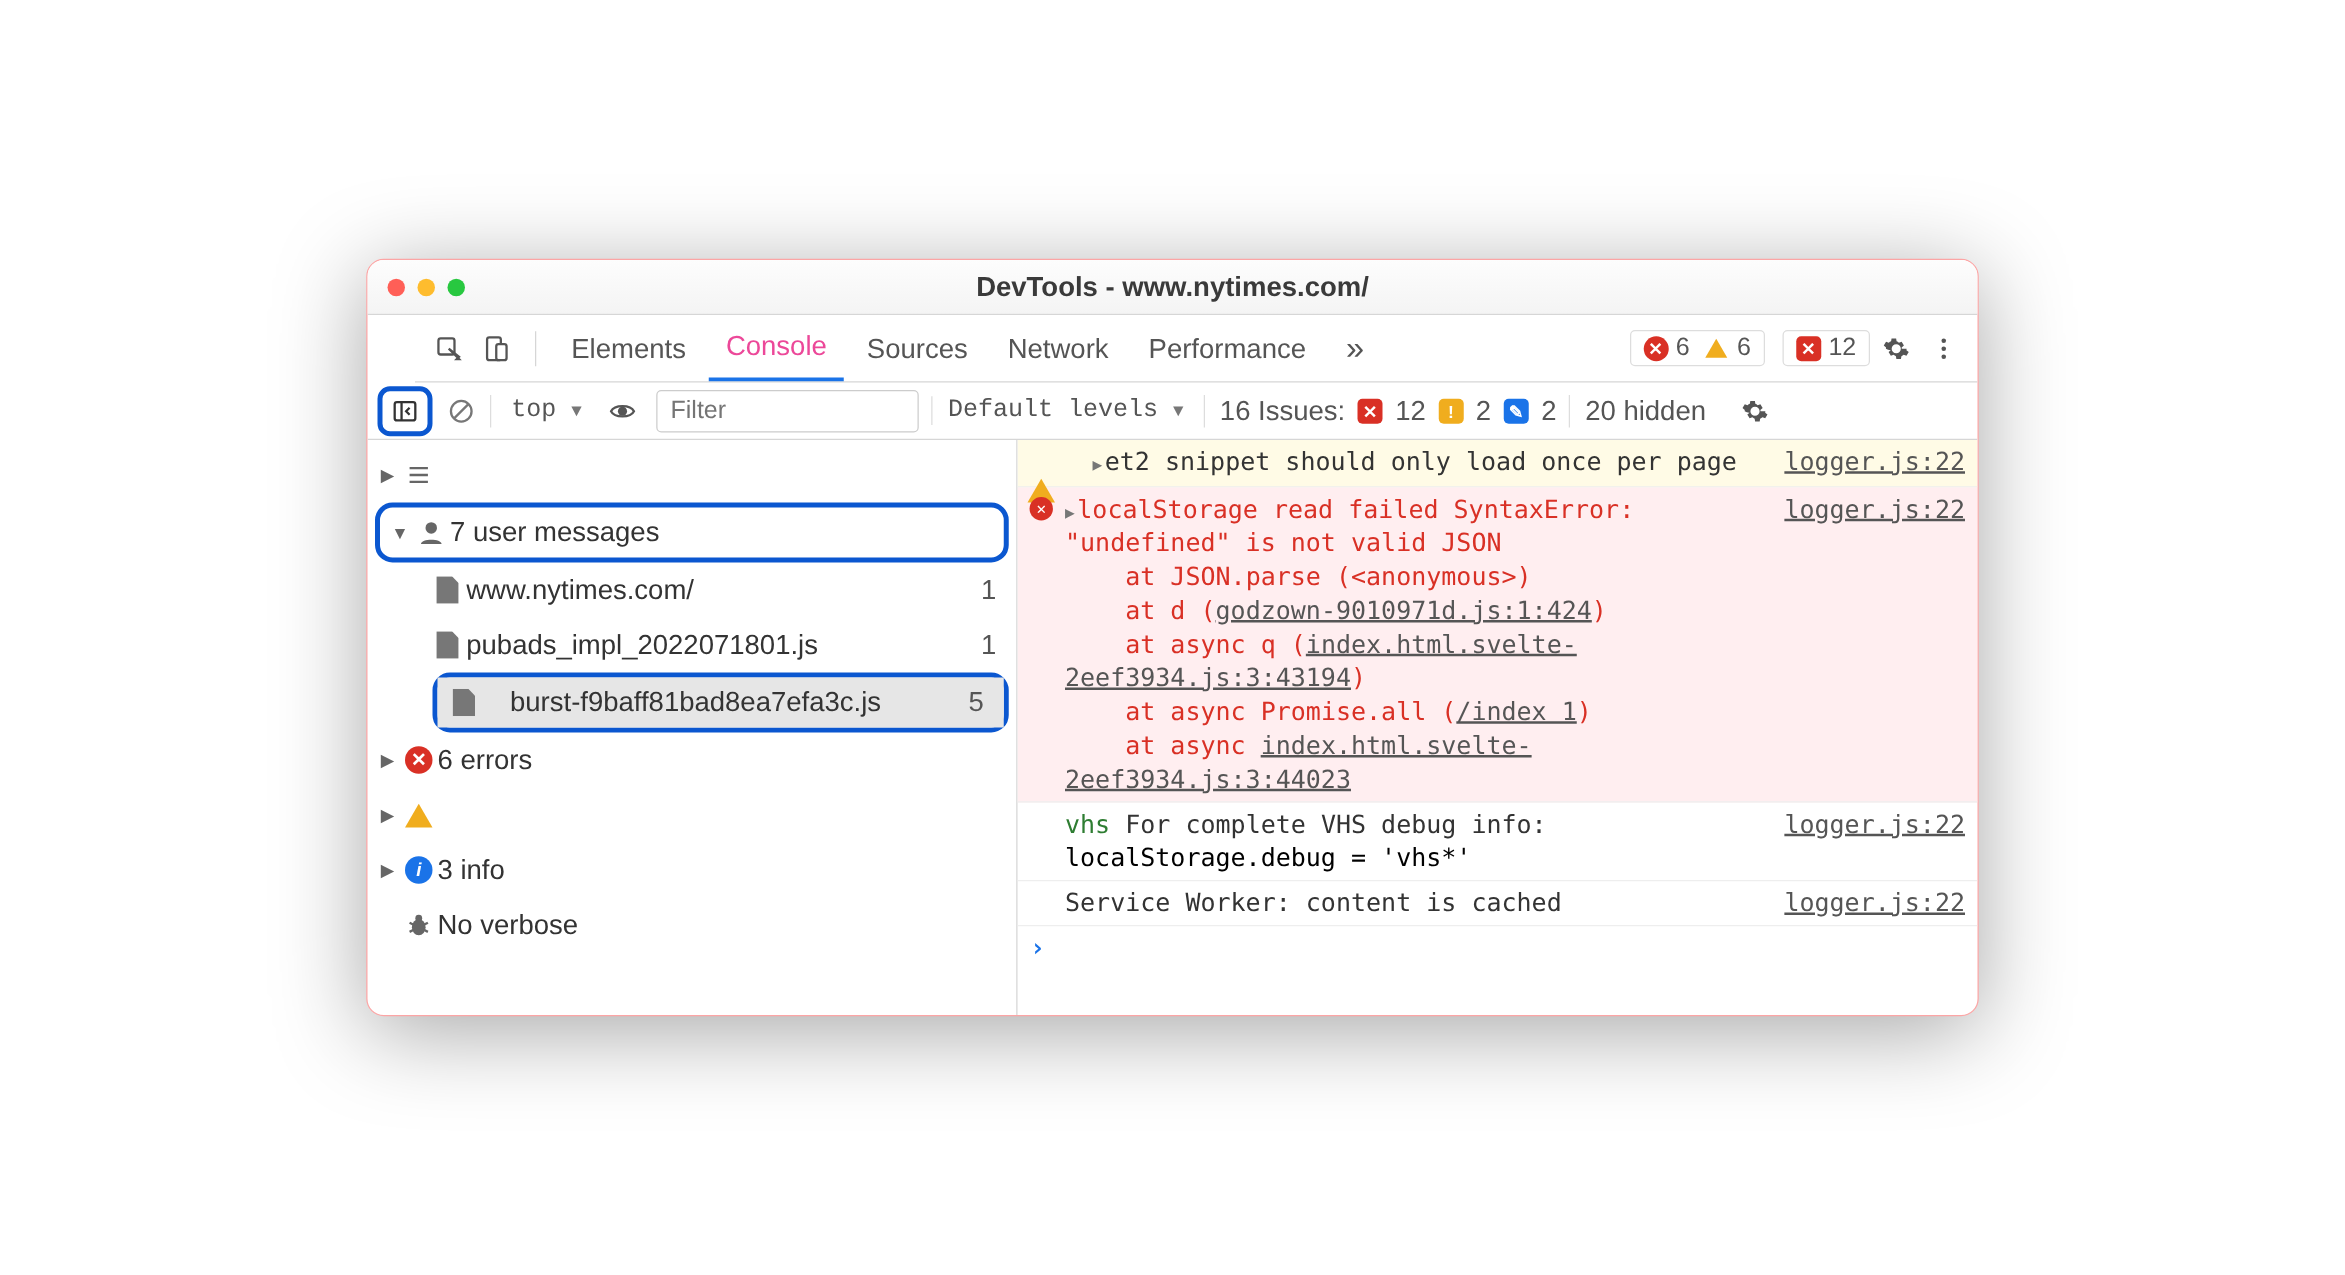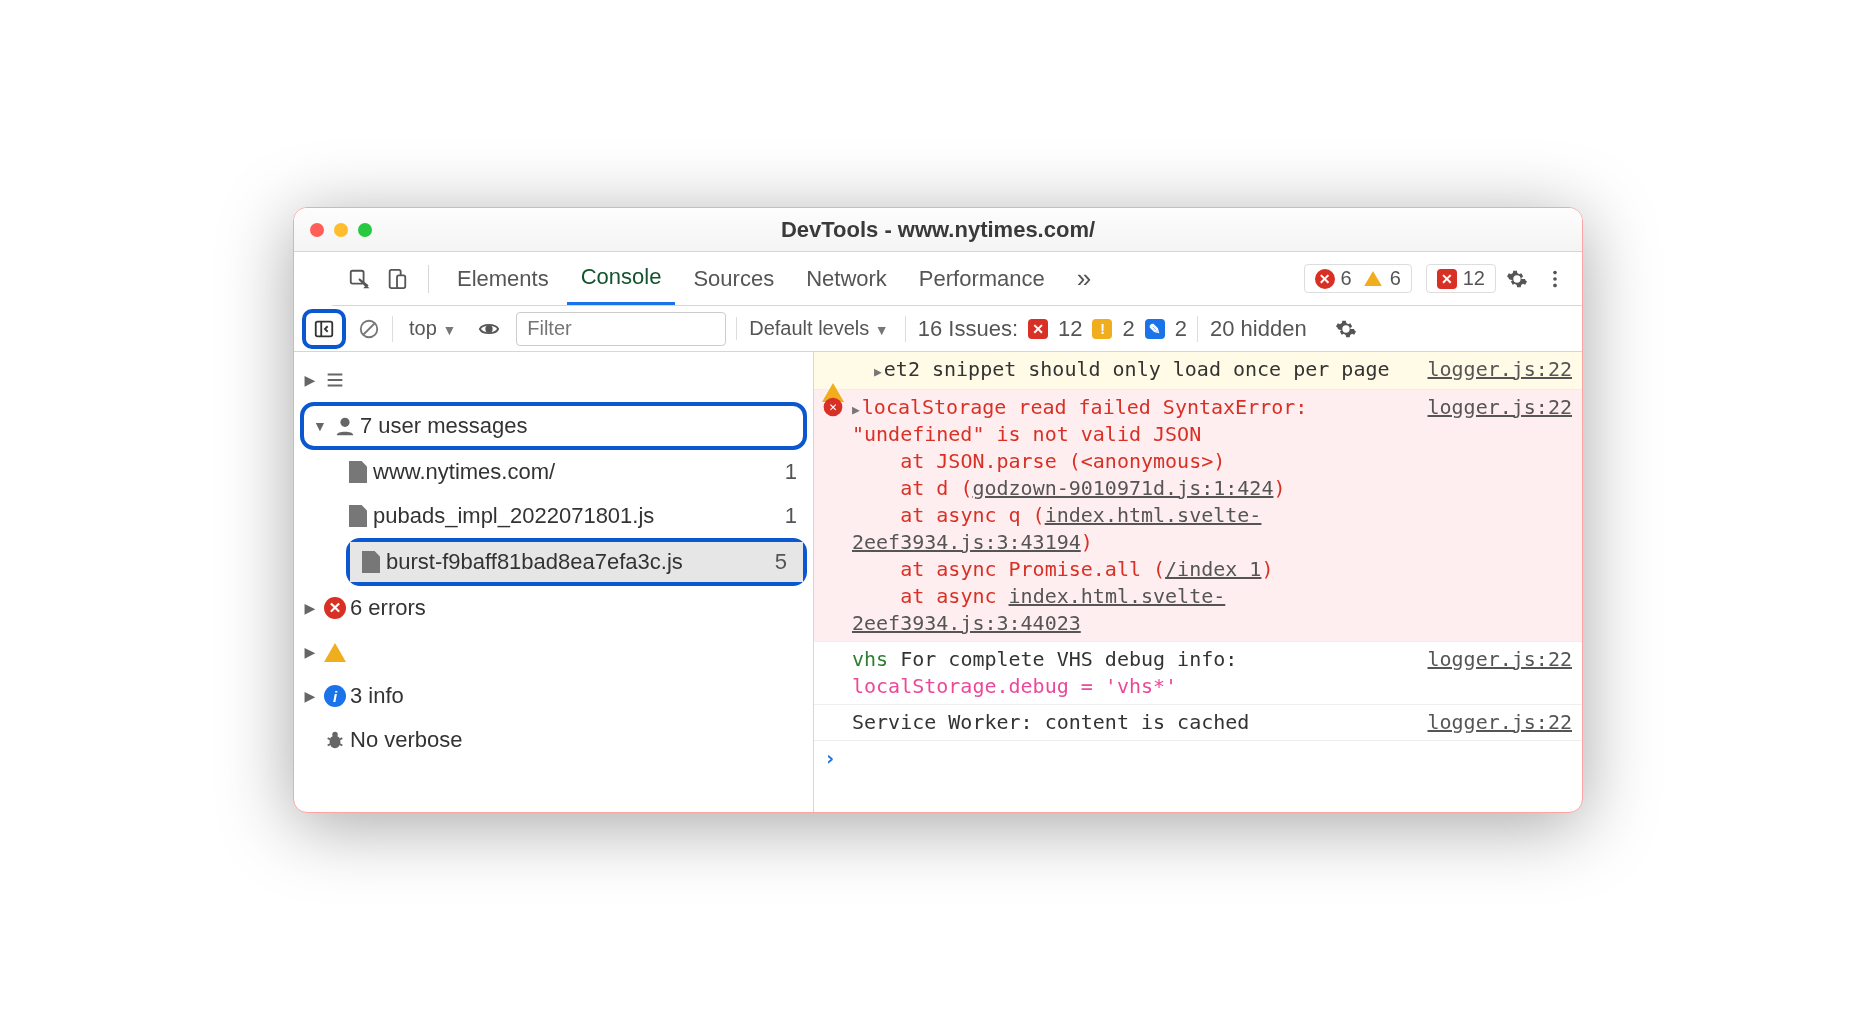--- a/index.html
+++ b/index.html
@@ -42,41 +42,41 @@
   
   .tabs {
     display:flex; align-items:center; height:54px;
     padding: 0 10px; gap: 4px;
     border-bottom: 1px solid #d6d6d6;
     color:#555;
     margin-left:38px;
   }
   .tabs .sep { width:1px; height:28px; background:#d6d6d6; margin:0 10px; }
   .tab { padding: 0 14px; height:100%; display:flex; align-items:center; cursor:pointer; color:#555; }
-  .tab.active { color:#14532d; border-bottom:3px solid #1a73e8; font-weight:500; }
+  .tab.active { color:#ec4899; border-bottom:3px solid #1a73e8; font-weight:500; }
   .iconbtn { width:34px; height:34px; display:flex; align-items:center; justify-content:center; color:#555; cursor:pointer; }
   .iconbtn svg { width:22px; height:22px; }
   .spacer { flex:1; }
   .counts { display:flex; align-items:center; gap:14px; }
   .pill { display:flex; align-items:center; gap:6px; padding:2px 10px; border-radius:4px; font-size:20px;}
   .pill.boxed { background:#fff; border:1px solid #ddd; }
   .ico { width:20px; height:20px; display:inline-flex; align-items:center; justify-content:center; border-radius:50%; color:#fff; font-size:14px; font-weight:bold; }
   .ico.err{background:#d93025;}
 
   
   .filterbar {
     display:flex; align-items:center; height:46px; padding:0 8px; gap:10px;
     border-bottom:1px solid #d6d6d6; color:#555;
   }
   .filterbar .highlight-box{
     border:4px solid #0b57d0; border-radius:10px; padding:2px 4px;
   }
   .filterbar .no-circle{ width:26px;height:26px; }
   .filterbar select, .filterbar .seltext{
-    border:none; background:none; font-size:20px; color:#555; padding:0 6px;
+    border:none; background:none; font-size:20px; color:#555; padding:0 6px;font-family:Liberation Mono, monospace;
   }
   .filterbar .caret{font-size:14px;color:#777;}
   .filter-input{
     height:34px; width:210px; border:1px solid #ccc; border-radius:4px;
     padding:0 10px; font-size:20px; color:#333;
   }
   .issues-box{
     display:flex; align-items:center; gap:10px; border-left:1px solid #ddd; padding-left:12px;
   }
   .issues-box .sq{width:20px;height:20px;border-radius:4px;display:inline-flex;align-items:center;justify-content:center;color:#fff;font-size:14px;font-weight:bold;}
@@ -84,21 +84,21 @@
 
   
   .split { display:flex; height:460px; }
   .sidebar { width:520px; border-right:1px solid #d6d6d6; padding-top:6px; font-size:22px;}
   .row { display:flex; align-items:center; height:44px; padding:0 10px 0 6px; color:#333; cursor:pointer;}
   .row .tw{width:20px;text-align:center;color:#666;font-size:14px;}
   .row .ic{width:30px;display:flex;justify-content:center;}
   .row .label{flex:1; white-space:nowrap; overflow:hidden; text-overflow:ellipsis;}
   .row .cnt{color:#555; padding-right:6px;}
   .row.indent1{padding-left:49px;}
-  .row.sel{background:#e6e6e6;}
+  .row.sel{background:#e6e6e6;gap:22px;}
   .ring{ border:4px solid #0b57d0; border-radius:14px; margin:0 6px; }
   .ring .row{height:40px;}
   .ring.wide{margin-left:52px;}
 
   .fileic{width:18px;height:22px;background:#777;clip-path:polygon(0 0,70% 0,100% 25%,100% 100%,0 100%);}
   .bugic svg,.personic svg,.listic svg,.gearic svg{width:22px;height:22px;fill:#666;}
   .err-badge{background:#d93025;color:#fff;border-radius:50%;width:22px;height:22px;display:flex;align-items:center;justify-content:center;font-size:15px;font-weight:bold;}
   .info-badge{background:#1a73e8;color:#fff;border-radius:50%;width:22px;height:22px;display:flex;align-items:center;justify-content:center;font-size:15px;font-weight:bold;font-style:italic;}
   .warn-tri{width:0;height:0;border-left:11px solid transparent;border-right:11px solid transparent;border-bottom:19px solid #f0ad1e;}
 
@@ -106,21 +106,21 @@
   .output{ flex:1; font-family:ui-monospace,Menlo,Consolas,monospace; font-size:20px; line-height:1.35; overflow:hidden;}
   .msg{padding:4px 10px 4px 8px; border-bottom:1px solid #eee; display:flex; gap:8px;}
   .msg .icon-col{width:22px; padding-top:2px;}
   .msg .body{flex:1; word-break:break-word;}
   .msg .src{color:#555; text-decoration:underline; white-space:nowrap; padding-left:8px;}
   .msg .tw-inline{color:#777;font-size:13px;margin-right:2px;}
   .msg.warn{background:#fffbe6;text-align:center;}
   .msg.err{background:#ffeef0;}
   .msg.err .body{color:#d93025;}
   .msg .kw-green{color:#2e7d32;}
-  .msg .orange{color:#ec4899;}
+  .msg .orange{color:#000000;}
   .msg .u{text-decoration:underline;color:#555;}
   .prompt{padding:4px 10px;color:#1a73e8;font-weight:bold;}
 </style>
 </head>
 <body>
 
 <div class="shadow-wrap">
 <div class="window">
 
   <div class="titlebar">

